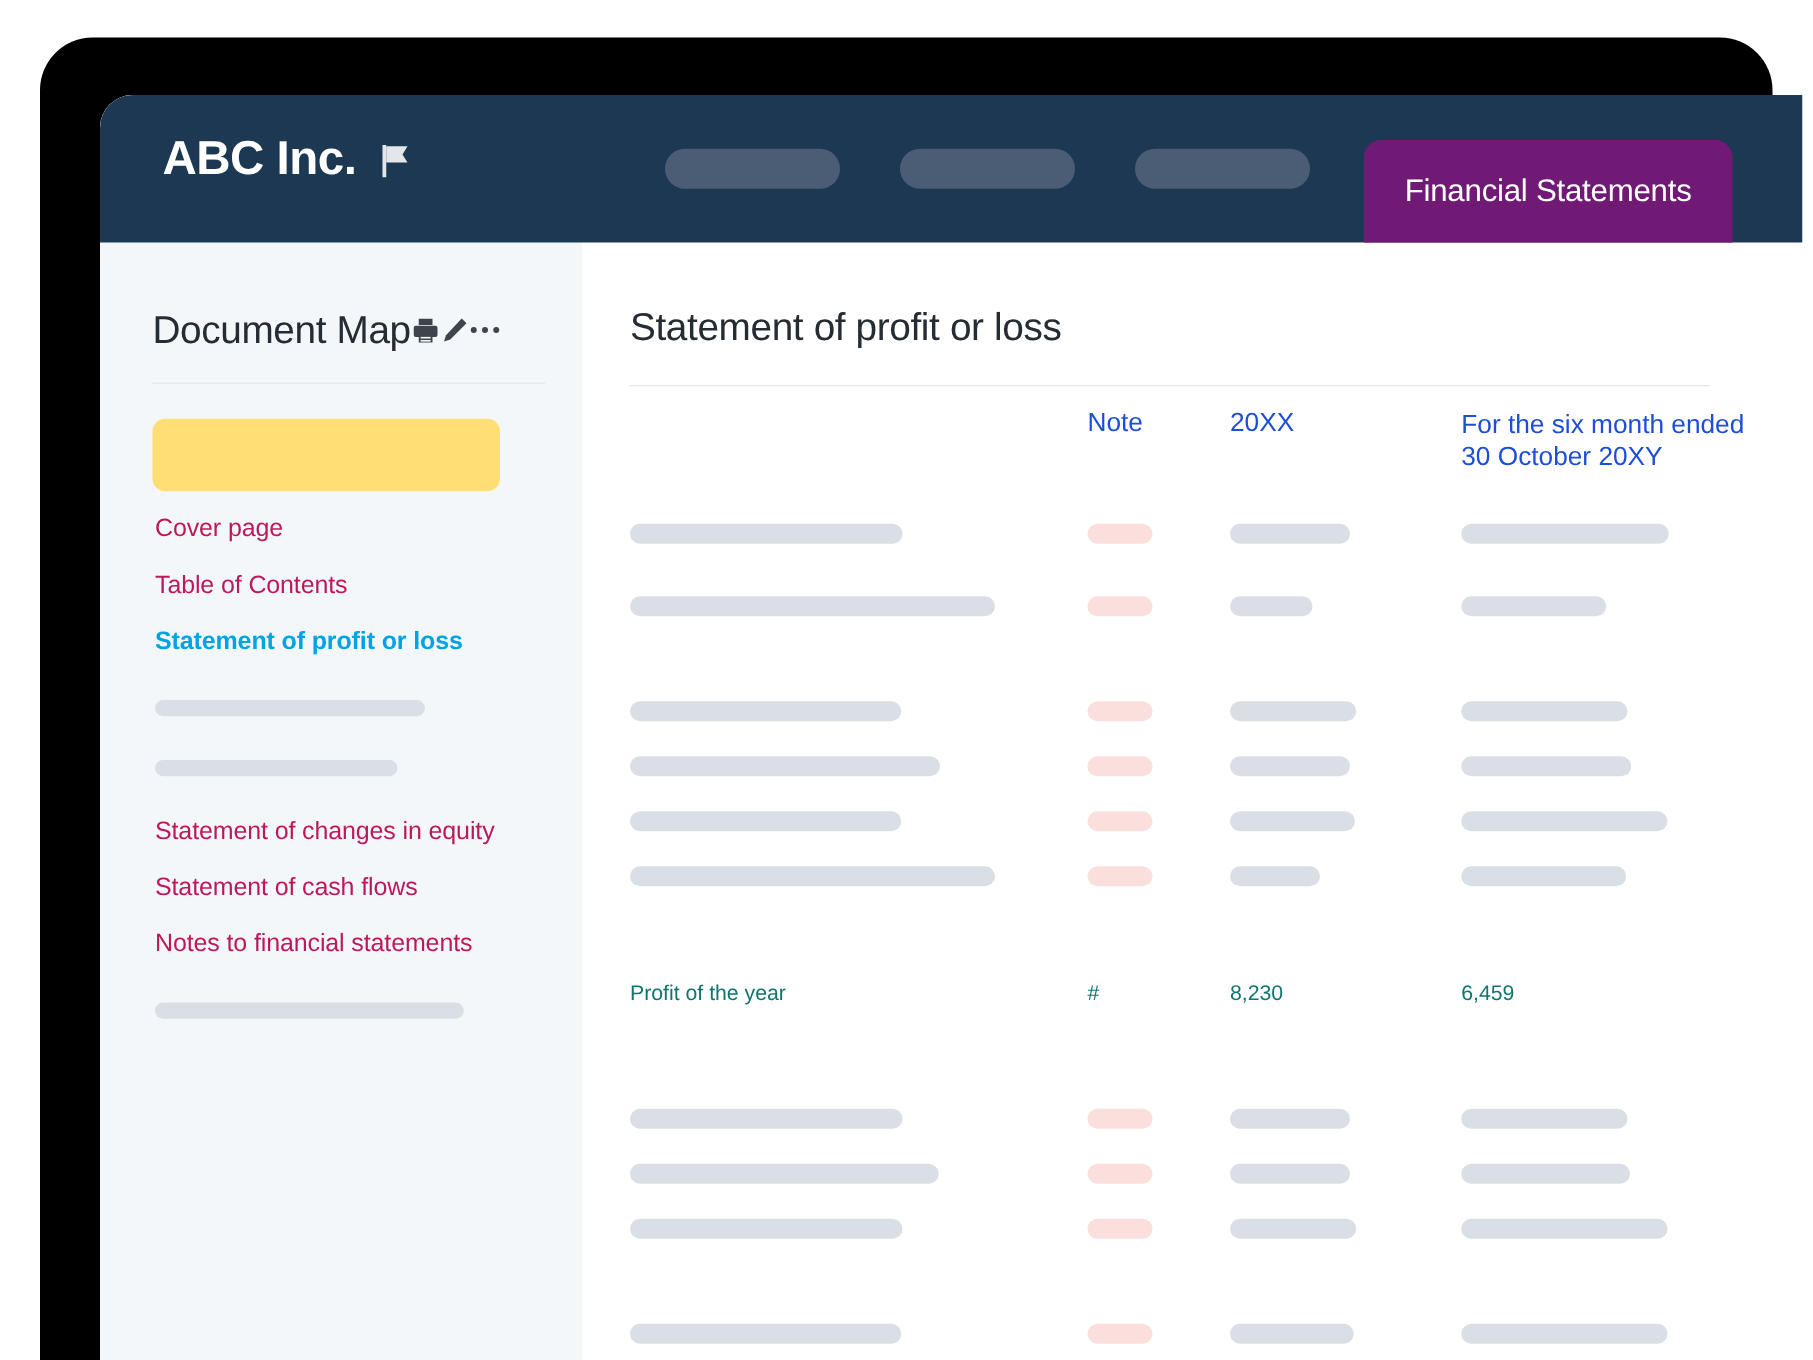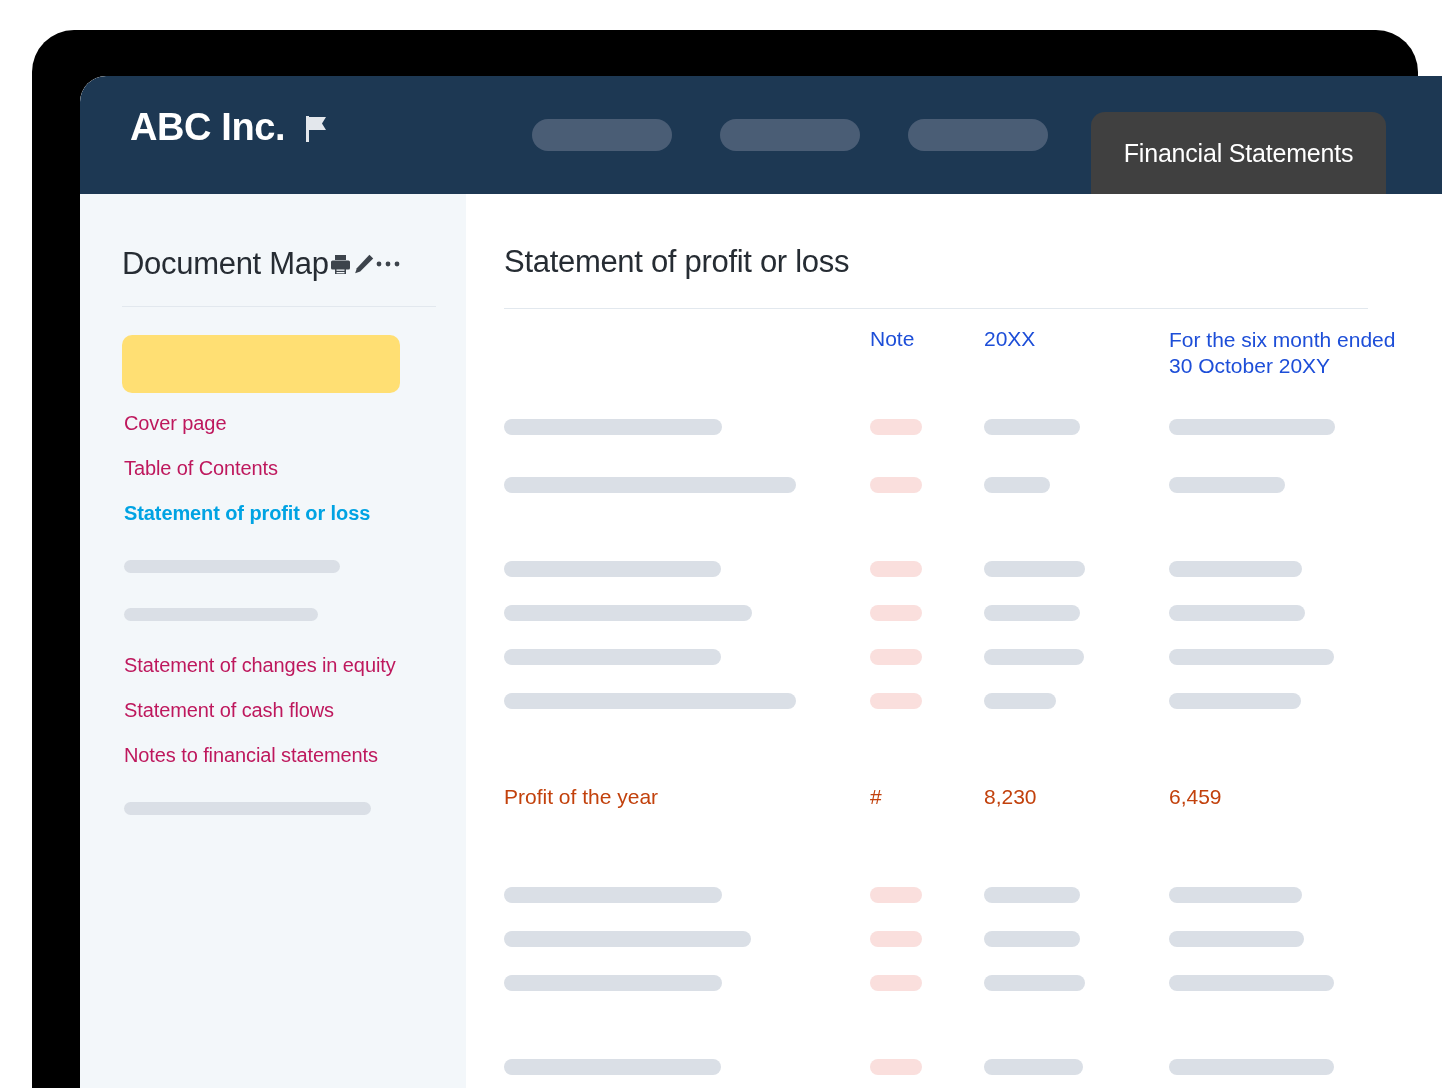--- a/index.html
+++ b/index.html
@@ -83,21 +83,21 @@
     height: 32px;
     border-radius: 16px;
     background: #4a5d75;
   }
   #active-tab {
     position: absolute;
     left: 1011px;
     top: 36px;
     width: 295px;
     height: 82px;
-    background: #404040;
+    background: #701a75;
     border-top-left-radius: 14px;
     border-top-right-radius: 14px;
     display: flex;
     align-items: center;
     justify-content: center;
   }
   #active-tab-label {
     color: #ffffff;
     font-size: 25px;
     font-weight: 400;
@@ -223,22 +223,22 @@
     border-radius: 8px;
     background: #dadfe6;
   }
   .skel-pink {
     height: 16px;
     width: 52px;
     border-radius: 8px;
     background: #fadfdd;
   }
   .val-text {
-    font-size: 21px;
-    color: #c2410c;
+    font-size: 17px;
+    color: #0f766e;
   }
   .spacer-sm { height: 14px; }
   .spacer-md { height: 40px; }
   .spacer-lg { height: 48px; }
 </style>
 </head>
 <body>
 
 <div id="device-frame">
   <div id="device-screen">

